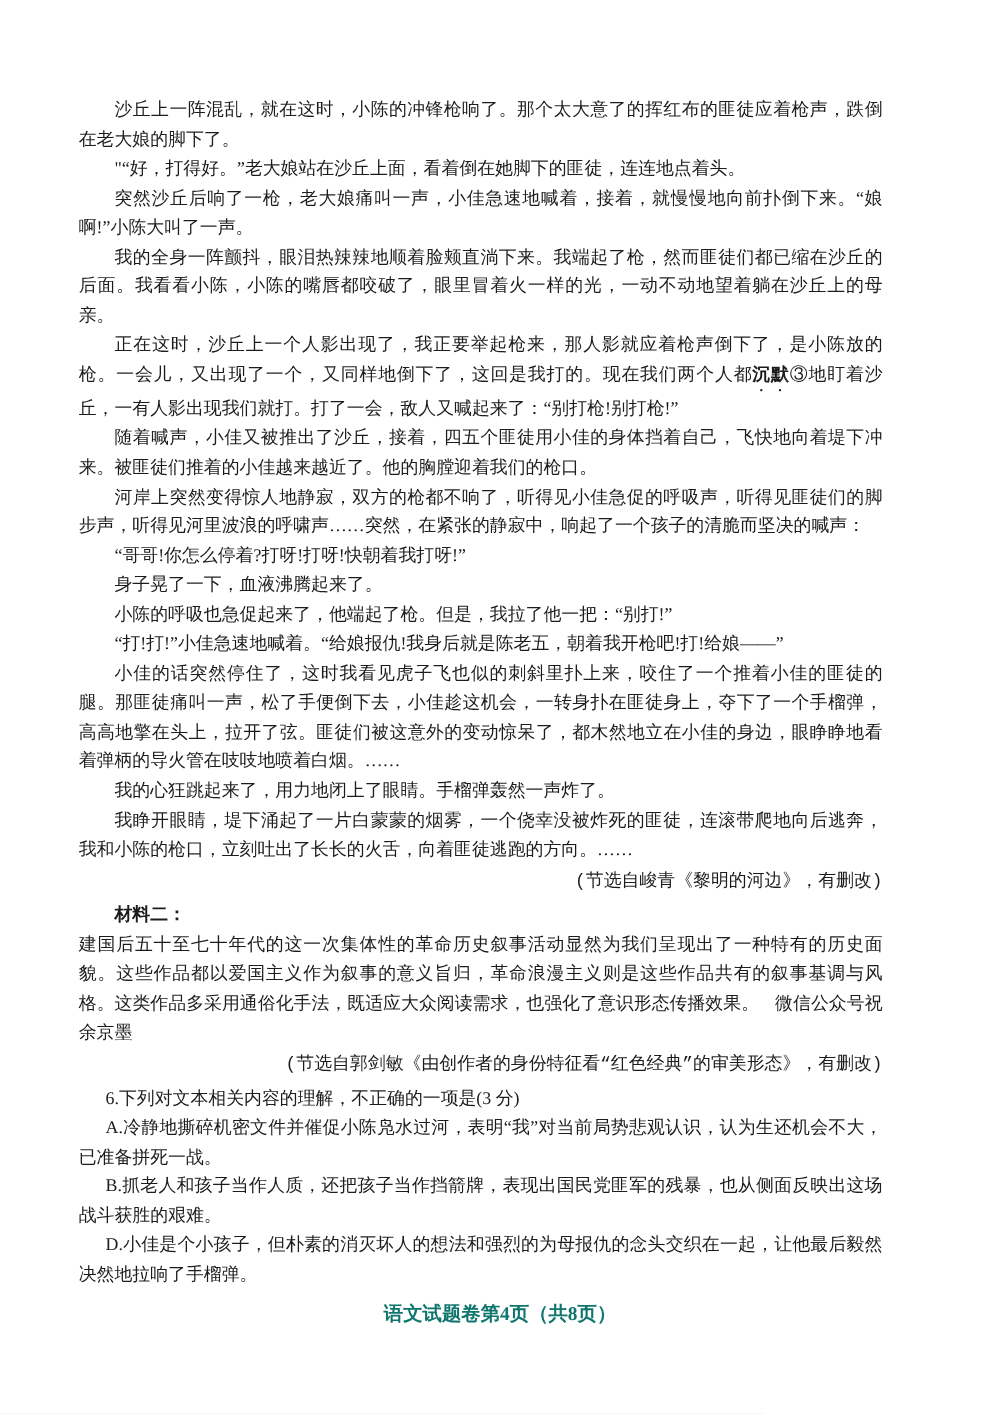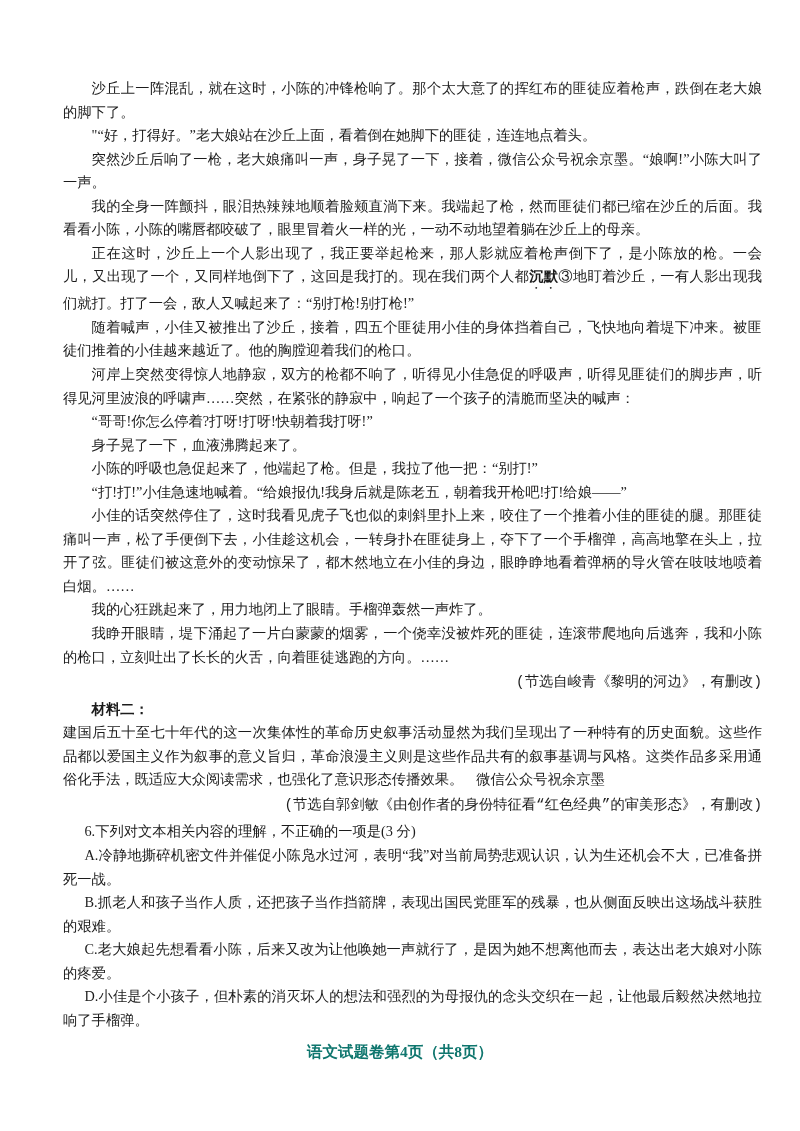--- a/index.html
+++ b/index.html
@@ -3,21 +3,21 @@
 <meta charset="utf-8">
 <style>
   html, body { margin: 0; padding: 0; background: #e8e8e8; }
   .page {
     position: relative;
     width: 800px;
     height: 1131px;
     margin: 0 auto;
     background: #ffffff;
     box-sizing: border-box;
-    padding: 77px 38px 0 63px;
+    padding: 77px 94px 0 63px;
     font-family: "Liberation Serif", "DejaVu Serif", serif;
     color: #1c1c1c;
     font-size: 14.3px;
     line-height: 23.55px;
     overflow: hidden;
   }
   p { margin: 0; text-align: justify; }
   .passage p { text-indent: 2em; }
   .emph {
     font-weight: bold;
@@ -48,21 +48,21 @@
   }
 </style>
 </head>
 <body>
 
 <div class="page">
 
   <div class="passage">
     <p>沙丘上一阵混乱，就在这时，小陈的冲锋枪响了。那个太大意了的挥红布的匪徒应着枪声，跌倒在老大娘的脚下了。</p>
     <p>"“好，打得好。”老大娘站在沙丘上面，看着倒在她脚下的匪徒，连连地点着头。</p>
-    <p>突然沙丘后响了一枪，老大娘痛叫一声，身子晃了一下，接着，微信公众号祝余京墨。“娘啊!”小陈大叫了一声。</p>
+    <p>突然沙丘后响了一枪，老大娘痛叫一声，小佳急速地喊着，接着，就慢慢地向前扑倒下来。“娘啊!”小陈大叫了一声。</p>
     <p>我的全身一阵颤抖，眼泪热辣辣地顺着脸颊直淌下来。我端起了枪，然而匪徒们都已缩在沙丘的后面。我看看小陈，小陈的嘴唇都咬破了，眼里冒着火一样的光，一动不动地望着躺在沙丘上的母亲。</p>
     <p><span>正在这时，沙丘上一个人影出现了，我正要举起枪来，那人影就应着枪声倒下了，是小陈放的枪。一会儿，又出现了一个，又同样地倒下了，这回是我打的。现在我们两个人都</span><span class="emph">沉默</span><span>③地盯着沙丘，一有人影出现我们就打。打了一会，敌人又喊起来了：“别打枪!别打枪!”</span></p>
     <p>随着喊声，小佳又被推出了沙丘，接着，四五个匪徒用小佳的身体挡着自己，飞快地向着堤下冲来。被匪徒们推着的小佳越来越近了。他的胸膛迎着我们的枪口。</p>
     <p>河岸上突然变得惊人地静寂，双方的枪都不响了，听得见小佳急促的呼吸声，听得见匪徒们的脚步声，听得见河里波浪的呼啸声……突然，在紧张的静寂中，响起了一个孩子的清脆而坚决的喊声：</p>
     <p>“哥哥!你怎么停着?打呀!打呀!快朝着我打呀!”</p>
     <p>身子晃了一下，血液沸腾起来了。</p>
     <p>小陈的呼吸也急促起来了，他端起了枪。但是，我拉了他一把：“别打!”</p>
     <p>“打!打!”小佳急速地喊着。“给娘报仇!我身后就是陈老五，朝着我开枪吧!打!给娘——”</p>
     <p>小佳的话突然停住了，这时我看见虎子飞也似的刺斜里扑上来，咬住了一个推着小佳的匪徒的腿。那匪徒痛叫一声，松了手便倒下去，小佳趁这机会，一转身扑在匪徒身上，夺下了一个手榴弹，高高地擎在头上，拉开了弦。匪徒们被这意外的变动惊呆了，都木然地立在小佳的身边，眼睁睁地看着弹柄的导火管在吱吱地喷着白烟。……</p>
     <p>我的心狂跳起来了，用力地闭上了眼睛。手榴弹轰然一声炸了。</p>
@@ -73,19 +73,18 @@
   <div class="material2">
     <p class="m2-heading">材料二：</p>
     <p><span>建国后五十至七十年代的这一次集体性的革命历史叙事活动显然为我们呈现出了一种特有的历史面貌。这些作品都以爱国主义作为叙事的意义旨归，革命浪漫主义则是这些作品共有的叙事基调与风格。这类作品多采用通俗化手法，既适应大众阅读需求，也强化了意识形态传播效果。</span><span class="watermark">微信公众号祝余京墨</span></p>
     <p class="attribution">(节选自郭剑敏《由创作者的身份特征看“红色经典”的审美形态》，有删改)</p>
   </div>
 
   <div class="question">
     <p>6.下列对文本相关内容的理解，不正确的一项是(3 分)</p>
     <p>A.冷静地撕碎机密文件并催促小陈凫水过河，表明“我”对当前局势悲观认识，认为生还机会不大，已准备拼死一战。</p>
     <p>B.抓老人和孩子当作人质，还把孩子当作挡箭牌，表现出国民党匪军的残暴，也从侧面反映出这场战斗获胜的艰难。</p>
-    <p>C.老大娘起先想看看小陈，后来又改为让他唤她一声就行了，是因为她不想离他而去，表达出老大娘对小陈的疼爱。</p>
     <p>D.小佳是个小孩子，但朴素的消灭坏人的想法和强烈的为母报仇的念头交织在一起，让他最后毅然决然地拉响了手榴弹。</p>
   </div>
 
   <div class="footer">语文试题卷第4页（共8页）</div>
 
 </div>
 
 </body></html>

